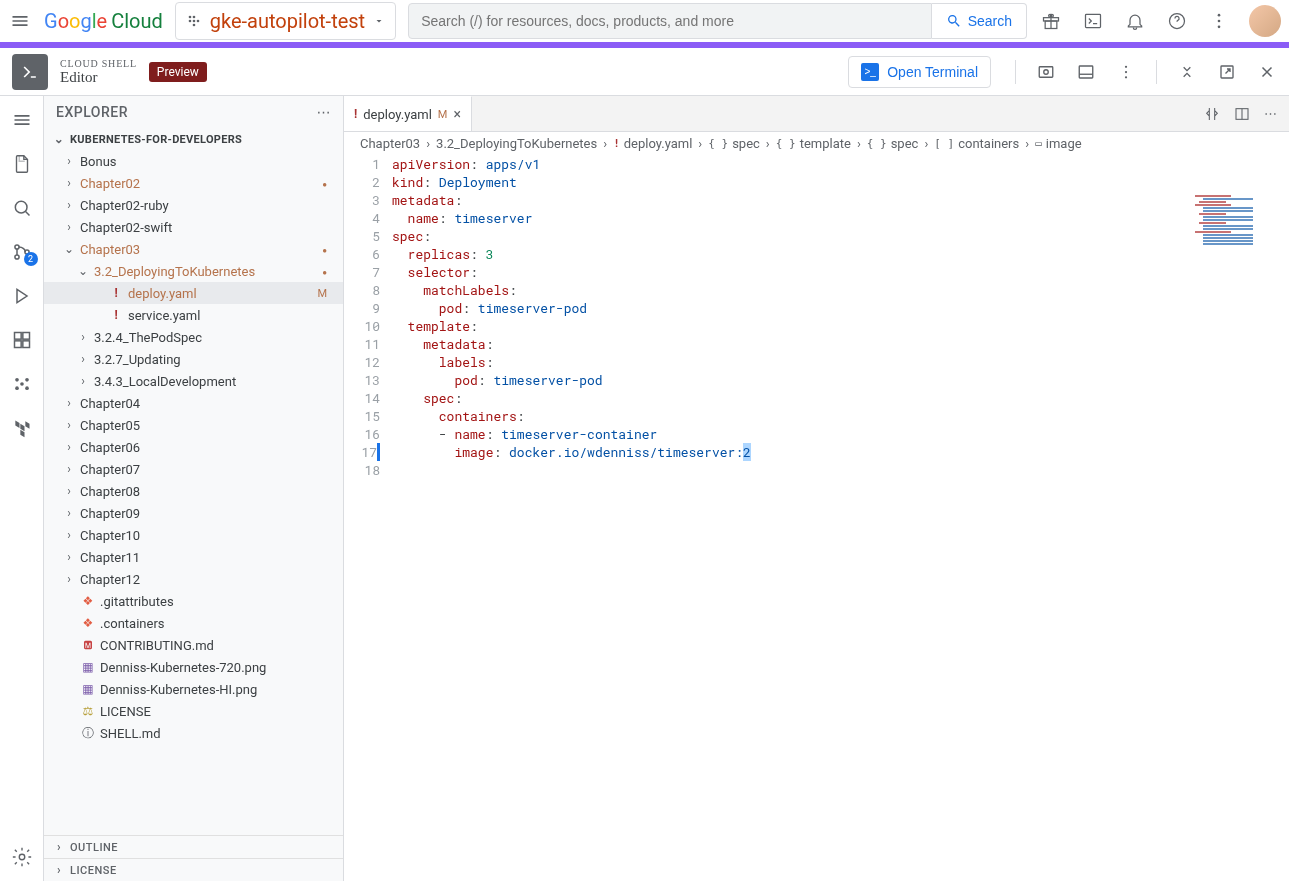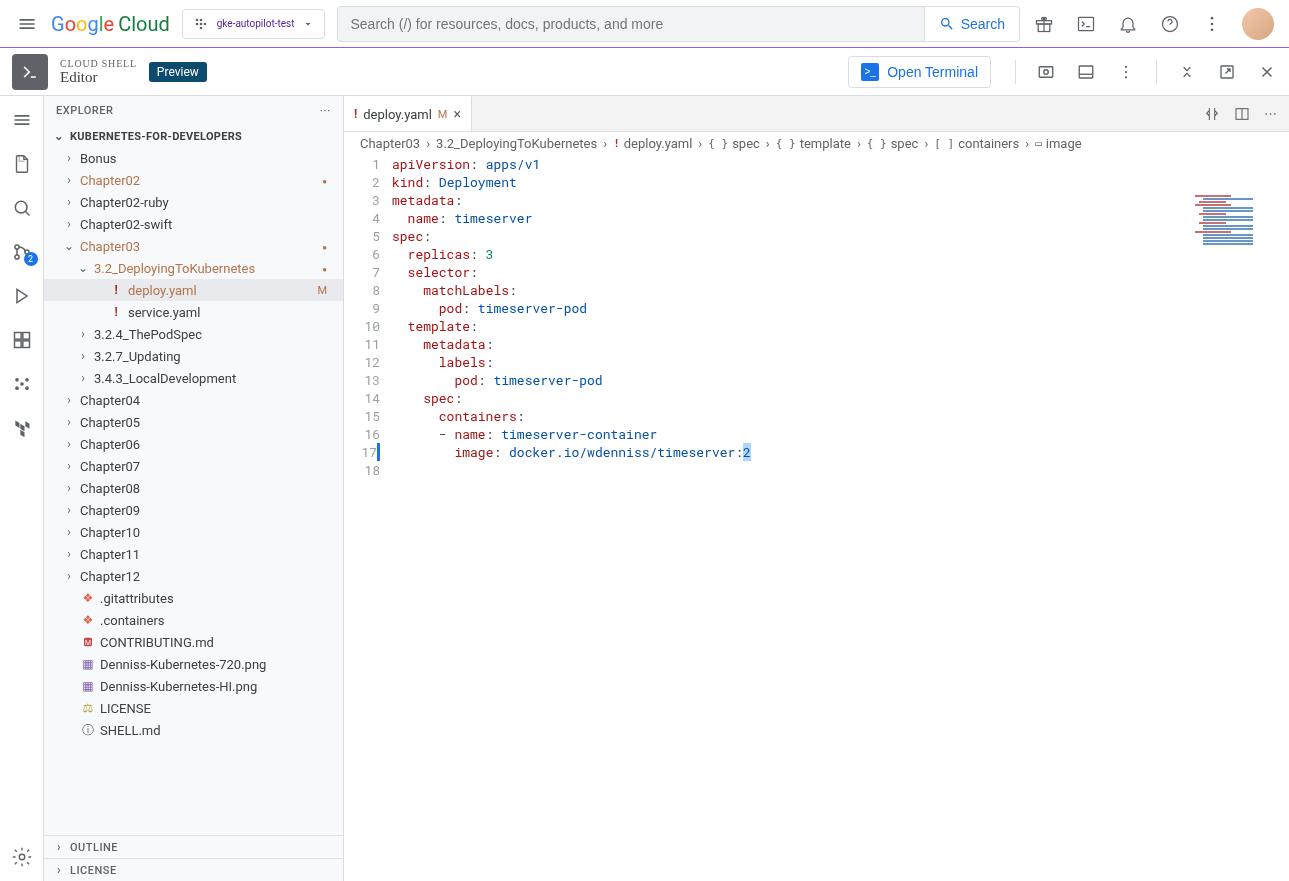--- a/index.html
+++ b/index.html
@@ -1,62 +1,62 @@
 <!DOCTYPE html>
 <html><head>
 <meta charset="utf-8">
 <style>
 * { box-sizing: border-box; margin: 0; padding: 0; }
 body { font-family: 'Google Sans', Roboto, Arial, sans-serif; font-size: 13px; color: #3c4043; background: #fff; overflow: hidden; }
 
 
-.top-header { height: 48px; display: flex; align-items: center; padding: 0 15px; border-bottom: 1px solid #8b5cf6; gap: 12px; }
+.top-header { height: 48px; display: flex; align-items: center; padding: 0 8px; border-bottom: 6px solid #8b5cf6; gap: 12px; }
 .hamburger { width: 24px; height: 24px; cursor: pointer; color: #5f6368; display: flex; align-items: center; justify-content: center; }
 .logo { display: flex; align-items: center; gap: 4px; font-size: 20px; }
 .logo-google { font-weight: 400; }
 .logo-g1 { color: #4285F4; }
 .logo-g2 { color: #EA4335; }
 .logo-g3 { color: #FBBC05; }
 .logo-g4 { color: #4285F4; }
 .logo-g5 { color: #34A853; }
 .logo-g6 { color: #EA4335; }
 .logo-cloud { color: #15803d; font-weight: 400; }
 .project-selector { display: flex; align-items: center; gap: 8px; border: 1px solid #dadce0; border-radius: 4px; padding: 6px 10px; cursor: pointer; background: #fff; }
 .project-dots { width: 16px; height: 16px; }
-.project-name { font-size: 10px; color: #4c1d95; }
+.project-name { font-size: 20px; color: #c2410c; }
 .search-wrap { flex: 1; display: flex; align-items: center; max-width: 720px; }
 .search-box { flex: 1; border: 1px solid #dadce0; border-radius: 4px 0 0 4px; padding: 8px 12px; font-size: 14px; color: #5f6368; background: #f1f3f4; height: 36px; outline: none; }
 .search-btn { display: flex; align-items: center; gap: 6px; border: 1px solid #dadce0; border-left: none; border-radius: 0 4px 4px 0; padding: 0 14px; height: 36px; background: #fff; color: #1a73e8; cursor: pointer; font-size: 14px; font-weight: 500; }
 .header-icons { display: flex; align-items: center; gap: 18px; margin-left: auto; color: #5f6368; }
 .header-icons > * { cursor: pointer; display: flex; align-items: center; justify-content: center; width: 24px; height: 24px; }
 .avatar { width: 32px; height: 32px; border-radius: 50%; background: linear-gradient(135deg, #f4c7a8, #d4a884); }
 
 
 .ribbon { height: 48px; display: flex; align-items: center; padding: 0 12px; border-bottom: 1px solid #dadce0; gap: 12px; }
 .shell-icon { width: 36px; height: 36px; background: #5f6368; border-radius: 4px; display: flex; align-items: center; justify-content: center; color: #fff; }
 .shell-label { display: flex; flex-direction: column; line-height: 1.1; font-family: Liberation Serif, serif; }
 .shell-label-top { font-size: 10px; letter-spacing: 0.8px; color: #5f6368; }
 .shell-label-bottom { font-size: 15px; color: #3c4043; }
-.preview-badge { background: #0c4a6e; color: #fff; font-size: 12px; padding: 3px 8px; border-radius: 3px; }
+.preview-badge { background: #7f1d1d; color: #fff; font-size: 12px; padding: 3px 8px; border-radius: 3px; }
 .ribbon-spacer { flex: 1; }
 .ribbon-btn { display: flex; align-items: center; gap: 8px; border: 1px solid #dadce0; border-radius: 4px; padding: 6px 12px; color: #1a73e8; font-size: 14px; cursor: pointer; background: #fff; font-weight: 500; }
 .ribbon-btn.terminal-btn .term-icon { width: 18px; height: 18px; background: #1a73e8; border-radius: 2px; display: flex; align-items: center; justify-content: center; color: #fff; font-size: 10px; }
 .ribbon-right-icons { display: flex; align-items: center; gap: 20px; margin-left: 12px; color: #5f6368; }
 .ribbon-right-icons > * { cursor: pointer; display: flex; align-items: center; justify-content: center; width: 20px; height: 20px; }
 .vdiv { width: 1px; height: 24px; background: #dadce0; }
 
 
 .main { display: flex; height: calc(100vh - 96px); }
 .activity-bar { width: 44px; border-right: 1px solid #dadce0; display: flex; flex-direction: column; align-items: center; padding-top: 12px; gap: 20px; color: #5f6368; }
 .activity-bar > * { cursor: pointer; width: 24px; height: 24px; display: flex; align-items: center; justify-content: center; position: relative; }
 .scm-badge { position: absolute; bottom: -2px; right: -4px; background: #1a73e8; color: #fff; font-size: 9px; border-radius: 50%; width: 14px; height: 14px; display: flex; align-items: center; justify-content: center; }
 .activity-bottom { margin-top: auto; margin-bottom: 12px; }
 
 .sidebar { width: 300px; border-right: 1px solid #dadce0; display: flex; flex-direction: column; background: #f8f9fa; }
-.sidebar-header { display: flex; align-items: center; justify-content: space-between; padding: 8px 12px; font-size: 11px; letter-spacing: 0.5px; color: #5f6368; font-weight: 500; }
+.sidebar-header { display: flex; align-items: center; justify-content: space-between; padding: 8px 12px; font-size: 14px; letter-spacing: 0.5px; color: #5f6368; font-weight: 500; }
 .sidebar-section { display: flex; align-items: center; gap: 4px; padding: 4px 8px; font-size: 11px; font-weight: 700; letter-spacing: 0.3px; color: #3c4043; cursor: pointer; }
 .tree { flex: 1; overflow-y: auto; font-size: 13px; padding-bottom: 8px; }
 .tree-item { display: flex; align-items: center; gap: 4px; padding: 2px 8px 2px 0; cursor: pointer; height: 22px; white-space: nowrap; }
 .tree-item.selected { background: #e8eaed; }
 .tree-chevron { width: 14px; display: inline-flex; justify-content: center; color: #5f6368; font-size: 12px; }
 .tree-icon { width: 16px; display: inline-flex; justify-content: center; font-size: 12px; }
 .tree-label { flex: 1; overflow: hidden; text-overflow: ellipsis; }
 .tree-label.git-mod { color: #b5734c; }
 .tree-status { font-size: 11px; color: #b5734c; padding-right: 8px; }
 .tree-status.dot::before { content: "●"; font-size: 8px; }

